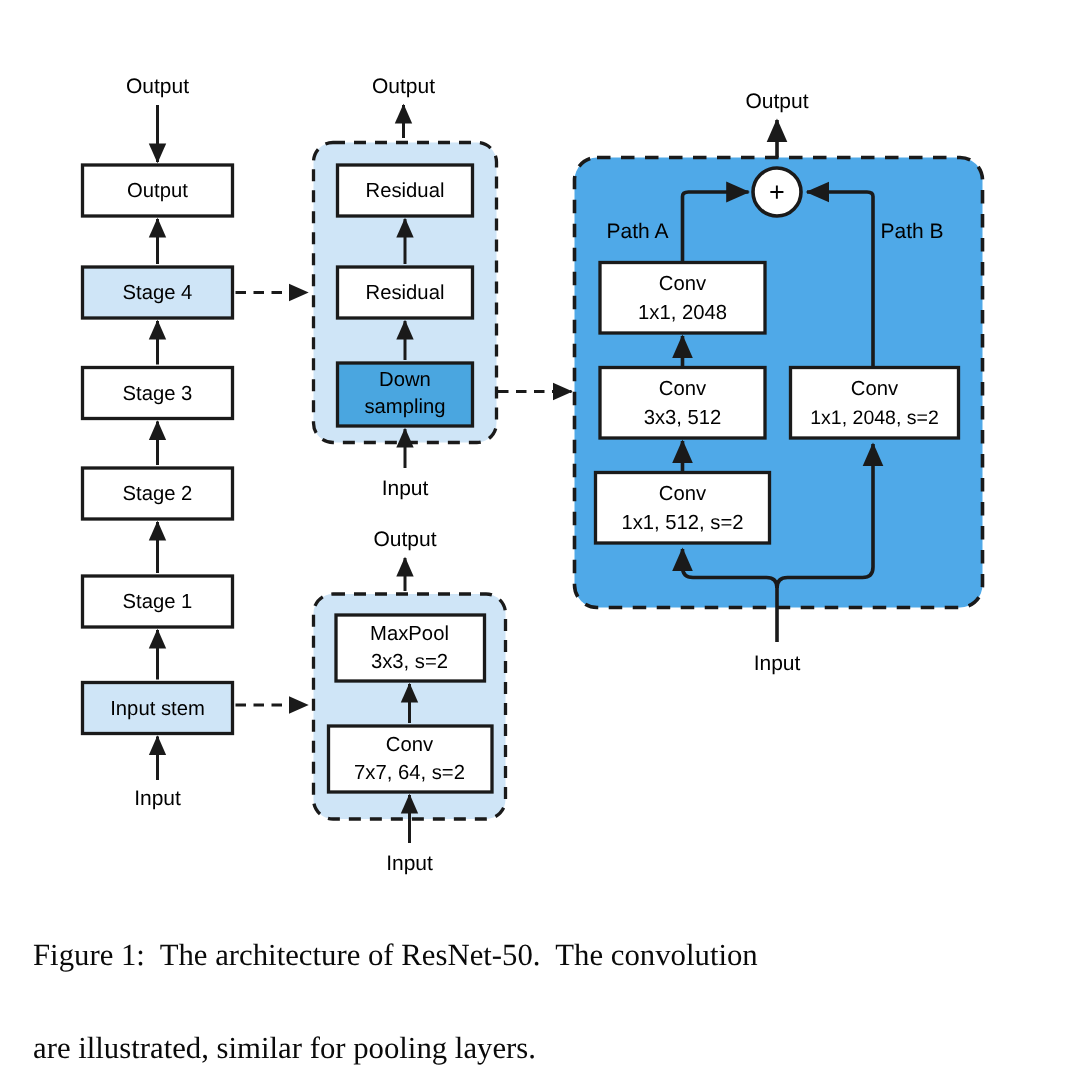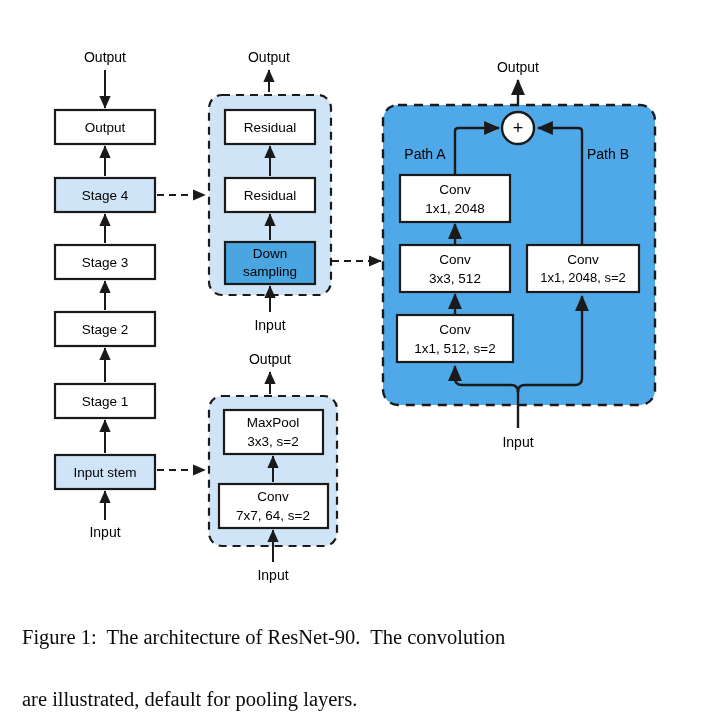--- a/index.html
+++ b/index.html
@@ -168,18 +168,18 @@
       </g>
 
       <path d="M518,392 Q518,385 511,385 L462,385 Q455,385 455,378 L455,366" fill="none" stroke="#1a1a1a" stroke-width="2.4" marker-end="url(#arw)"></path>
       <path d="M518,392 Q518,385 525,385 L575,385 Q582,385 582,378 L582,296" fill="none" stroke="#1a1a1a" stroke-width="2.4" marker-end="url(#arw)"></path>
       <line x1="518" y1="428" x2="518" y2="390" stroke="#1a1a1a" stroke-width="2.4"></line>
       <text class="lbl" x="518" y="443">Input</text>
     </g>
   </svg>
 
   <div class="caption">
-    <span>Figure 1:  The architecture of ResNet-90.  The convolution</span><br>
+    <span>Figure 1:  The architecture of ResNet-50.  The convolution</span><br>
     <br>
-    <span>are illustrated, default for pooling layers.</span>
+    <span>are illustrated, similar for pooling layers.</span>
   </div>
 
 </div>
 
 </body></html>

